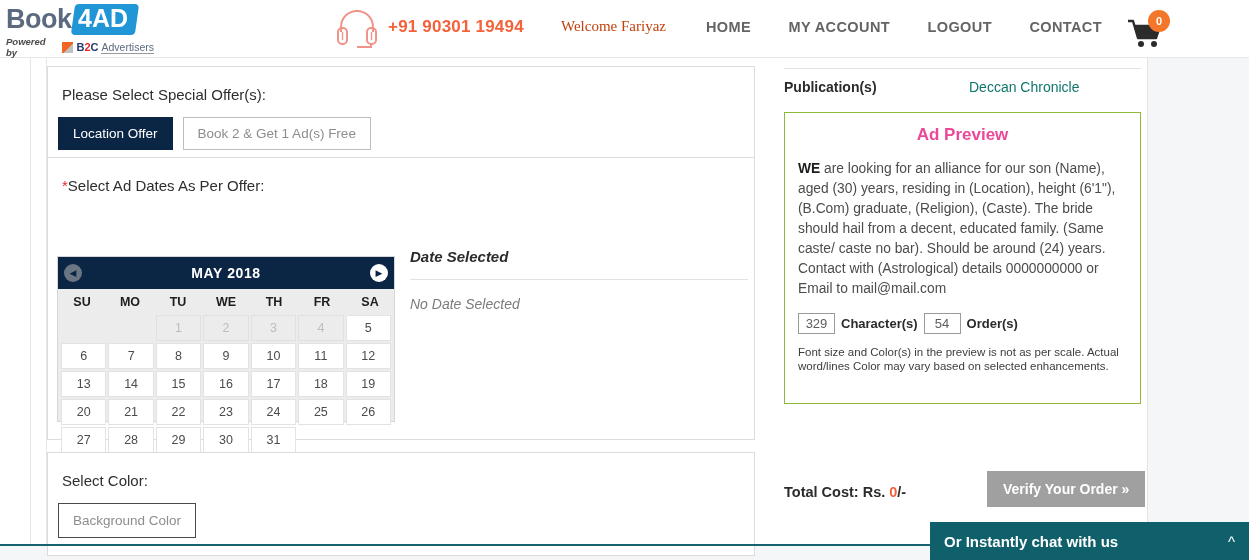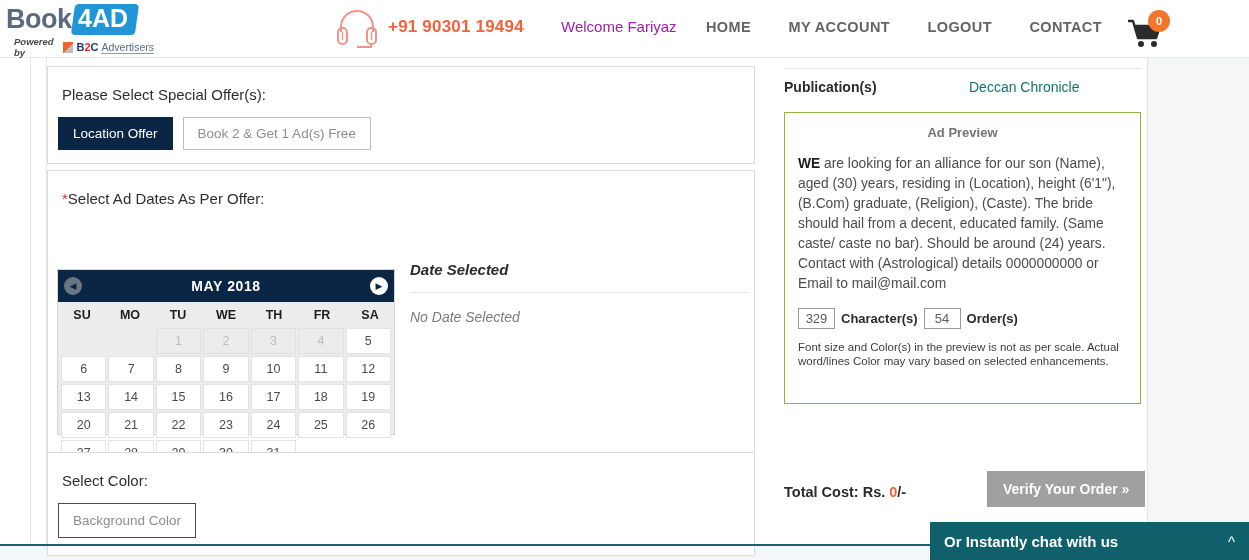--- a/index.html
+++ b/index.html
@@ -38,21 +38,20 @@
     padding: 1px 9px 2px 5px;
     border-radius: 4px;
     line-height: 1.1;
     margin-left: 1px;
     transform: skewX(-8deg);
   }
   .logo-4ad span { display:inline-block; transform: skewX(8deg); }
   .logo-bottom {
     display: flex; align-items: center; gap: 3px;
     margin-top: 1px;
-    margin-left: 8px;
   }
   .logo-powered {
     font-size: 9.5px; font-style: italic; font-weight: bold;
     color: #4a4a4a;
   }
   .logo-b2c-mark {
     width: 12px; height: 11px;
     background: linear-gradient(135deg,#f26522 55%, #c0c0c0 55%);
     display: inline-block;
   }
@@ -70,21 +69,21 @@
     position: absolute; left: 335px; top: 8px;
     width: 44px; height: 42px;
   }
   .phone-num {
     position: absolute; left: 388px; top: 17px;
     font-size: 17px; font-weight: bold; color: #f4623a;
     letter-spacing: 0.2px;
   }
   .welcome {
     position: absolute; left: 561px; top: 18px;
-    font-size: 15px; color: #a21caf;
+    font-size: 15px; color: #c2410c; font-family: Liberation Serif, serif;
   }
   .nav { position: absolute; left: 706px; top: 18px; }
   .nav a {
     font-size: 14.5px; color: #646464; text-decoration: none;
     font-weight: 600; letter-spacing: 0.4px; margin-right: 33px;
   }
   .cart-wrap {
     position: absolute; left: 1126px; top: 10px;
     width: 44px; height: 38px;
   }
@@ -115,21 +114,21 @@
     width: 1148px; height: 2px; background: #15636e;
   }
 
   
   .panel {
     position: absolute;
     background: #fff;
     border: 1px solid #dcdcdc;
   }
   .panel-offer { left: 47px; top: 8px; width: 708px; height: 98px; }
-  .panel-dates { left: 47px; top: 112px; width: 708px; height: 283px; }
+  .panel-dates { left: 47px; top: 99px; width: 708px; height: 283px; }
   .panel-color { left: 47px; top: 394px; width: 708px; height: 104px; }
 
   .panel-label {
     font-size: 15px; color: #2e2e2e;
     margin: 19px 0 0 14px;
   }
   .panel-label .req { color: #e02b2b; }
 
   .btn-row { margin: 14px 0 0 10px; display: flex; }
   .btn-offer-active {
@@ -222,22 +221,22 @@
   .pub-label { font-size: 14px; font-weight: bold; color: #2b2b2b; width: 185px; }
   .pub-value { font-size: 14px; color: #0f766e; }
 
   .adbox {
     position: absolute; left: 9px; top: 54px;
     width: 357px; height: 292px;
     border: 1px solid #8cb93a;
     background: #ffffff;
   }
   .adbox-title {
-    text-align: center; font-size: 13px; font-weight: bold;
-    color: #737373; margin-top: 12px;
+    text-align: center; font-size: 17px; font-weight: bold;
+    color: #ec4899; margin-top: 12px;
   }
   .adbox-text {
     margin: 14px 13px 0 13px;
     font-size: 13.8px; line-height: 20px; color: #4c4c4c;
   }
   .adbox-text b { color: #1d1d1d; font-weight: bold; }
   .counts {
     display: flex; align-items: center; gap: 6px;
     margin: 14px 0 0 13px;
   }

